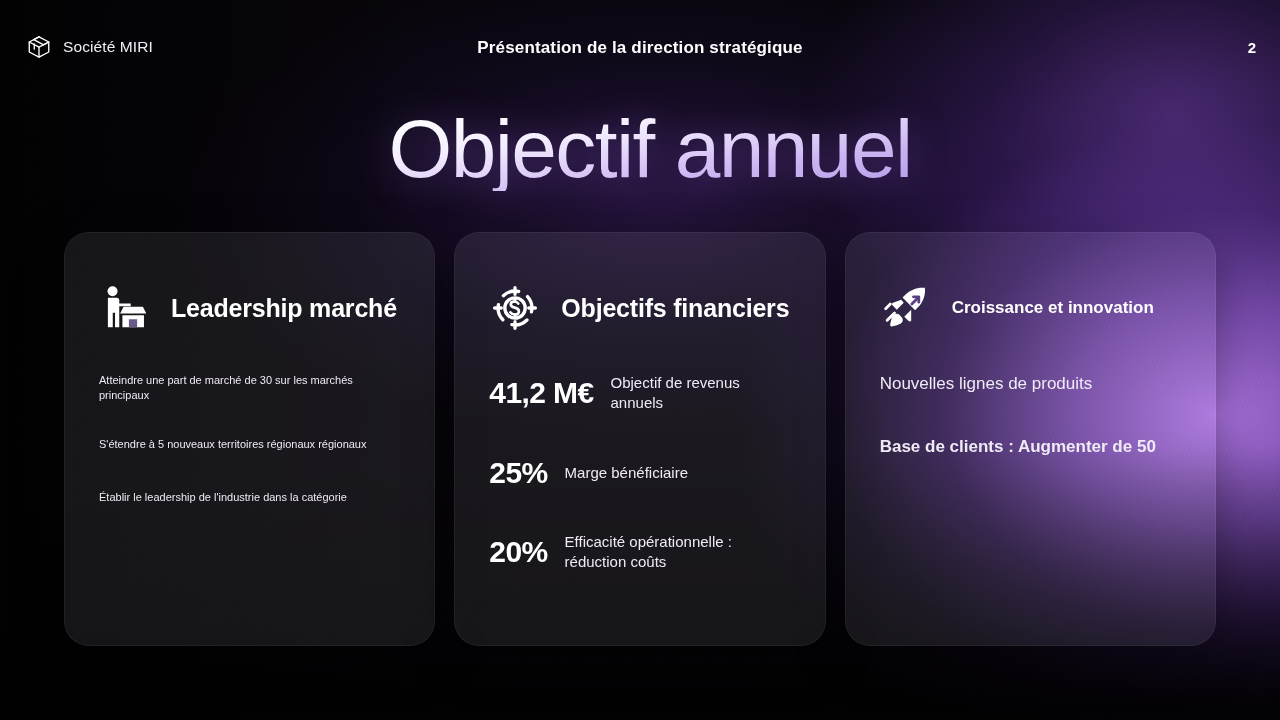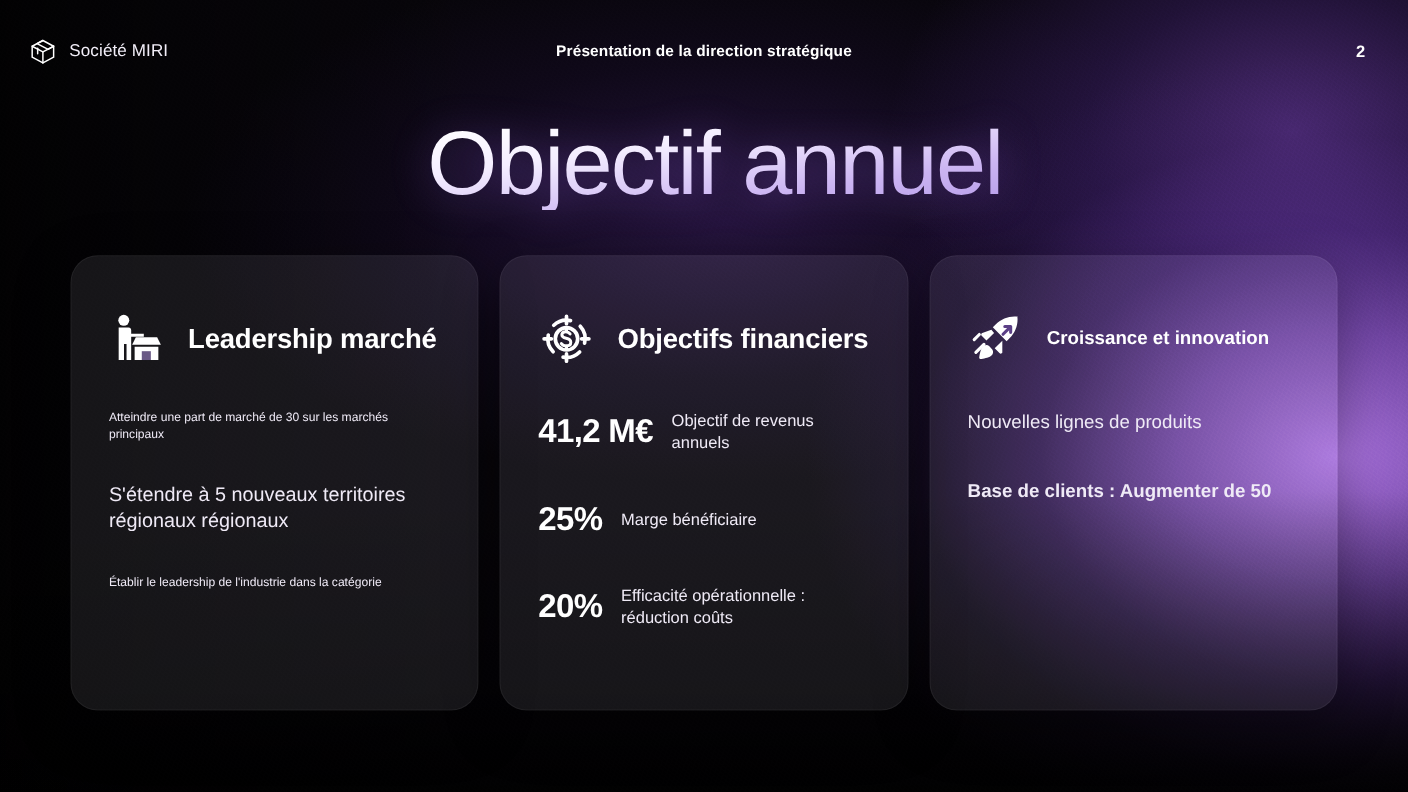--- a/index.html
+++ b/index.html
@@ -62,34 +62,34 @@
     background-image:
       repeating-linear-gradient(37deg, rgba(255,255,255,.5) 0 1px, rgba(0,0,0,0) 1px 3px),
       repeating-linear-gradient(113deg, rgba(255,255,255,.4) 0 1px, rgba(0,0,0,0) 1px 4px);
     mix-blend-mode:overlay;
   }
 
   
   .topbar {
     position:absolute; top:0; left:0; right:0; height:94px;
     display:flex; align-items:center;
-    padding:0 31px 0 26px;
+    padding:0 16px 0 26px;
     z-index:6;
     justify-content:space-between;
   }
   .brand { display:flex; align-items:center; gap:11px; }
   .brand-logo { width:26px; height:26px; display:block; flex:0 0 auto; }
   .brand-name {
     font-size:15.5px; color:#f2eef8; letter-spacing:.1px; font-weight:400;
     white-space:nowrap;
   }
   .deck-title {
     position:absolute; left:0; right:0; top:38px;
     text-align:center;
-    font-size:14px; font-weight:700; color:#ffffff;
+    font-size:17px; font-weight:700; color:#ffffff;
     letter-spacing:.15px;
   }
   .page-num {
     margin-left:auto;
     font-size:15px; font-weight:700; color:#ffffff;
     padding-right:8px;
     position:relative; z-index:2;
   }
 
   
@@ -149,21 +149,21 @@
     display:flex; flex-direction:column;
     flex:1 1 auto;
   }
 
   
   .line-row { display:flex; align-items:flex-start; }
   .line-txt { color:#efeaf6; line-height:1.35; }
   .c1 .line-row:nth-child(1) { margin-bottom:34px; }
   .c1 .line-row:nth-child(2) { margin-bottom:38px; }
   .c1 .line-row:nth-child(1) .line-txt { font-size:11px; }
-  .c1 .line-row:nth-child(2) .line-txt { font-size:18px; }
+  .c1 .line-row:nth-child(2) .line-txt { font-size:11px; }
   .c1 .line-row:nth-child(3) .line-txt { font-size:11px; }
 
   
   .stat-row { display:flex; align-items:center; gap:17px; }
   .c2 .stat-row:nth-child(1) { margin-bottom:44px;justify-content:space-between; }
   .c2 .stat-row:nth-child(2) { margin-bottom:42px; }
   .stat-val {
     font-size:30px; font-weight:700; color:#ffffff;
     letter-spacing:-.6px; white-space:nowrap; flex:0 0 auto;
   }

